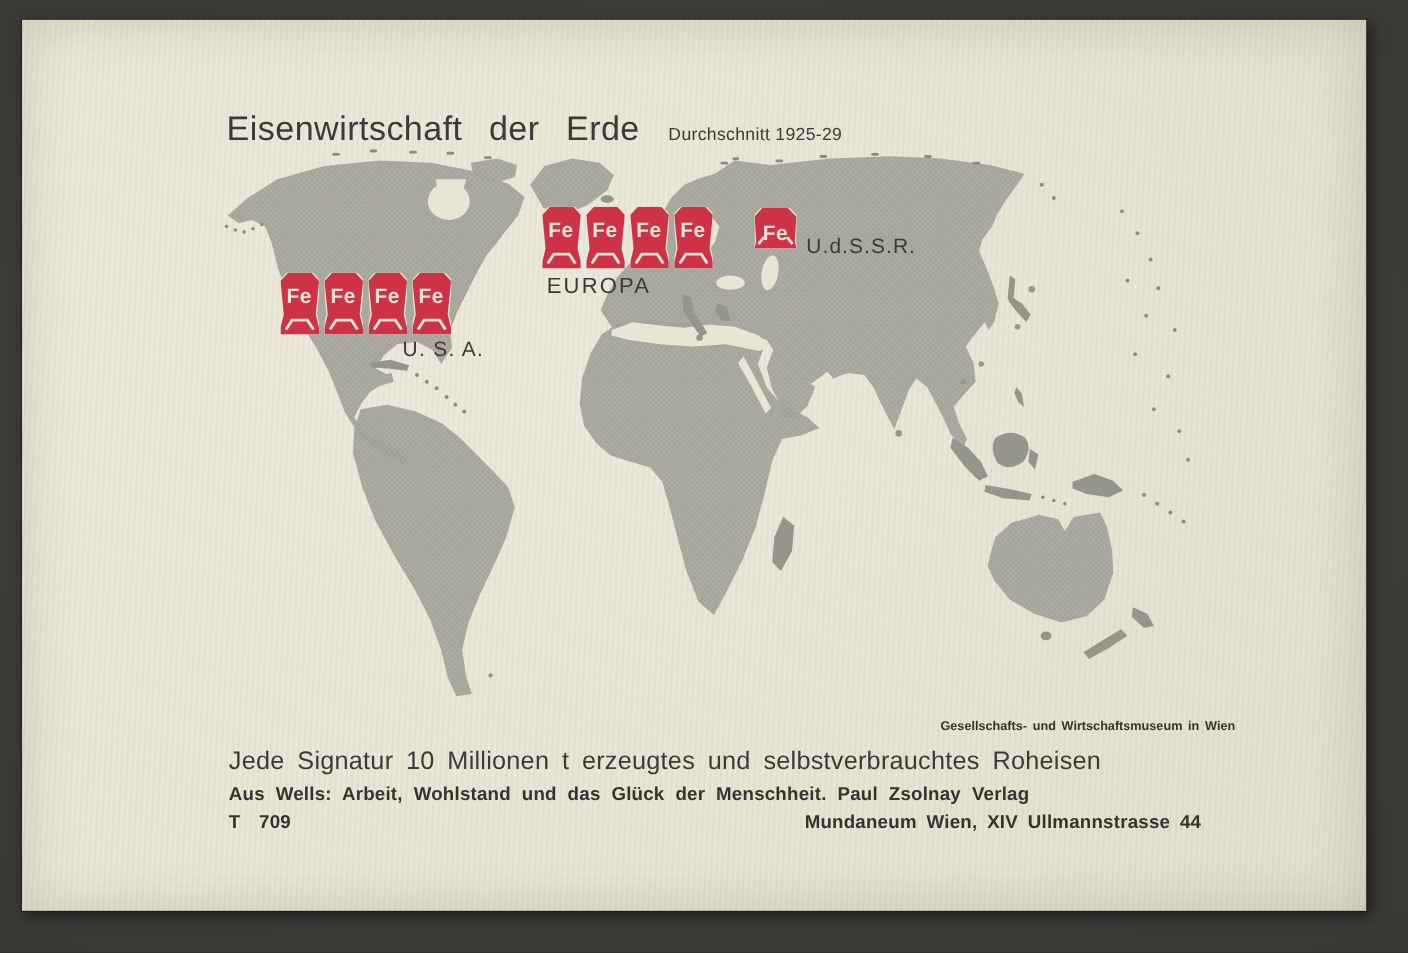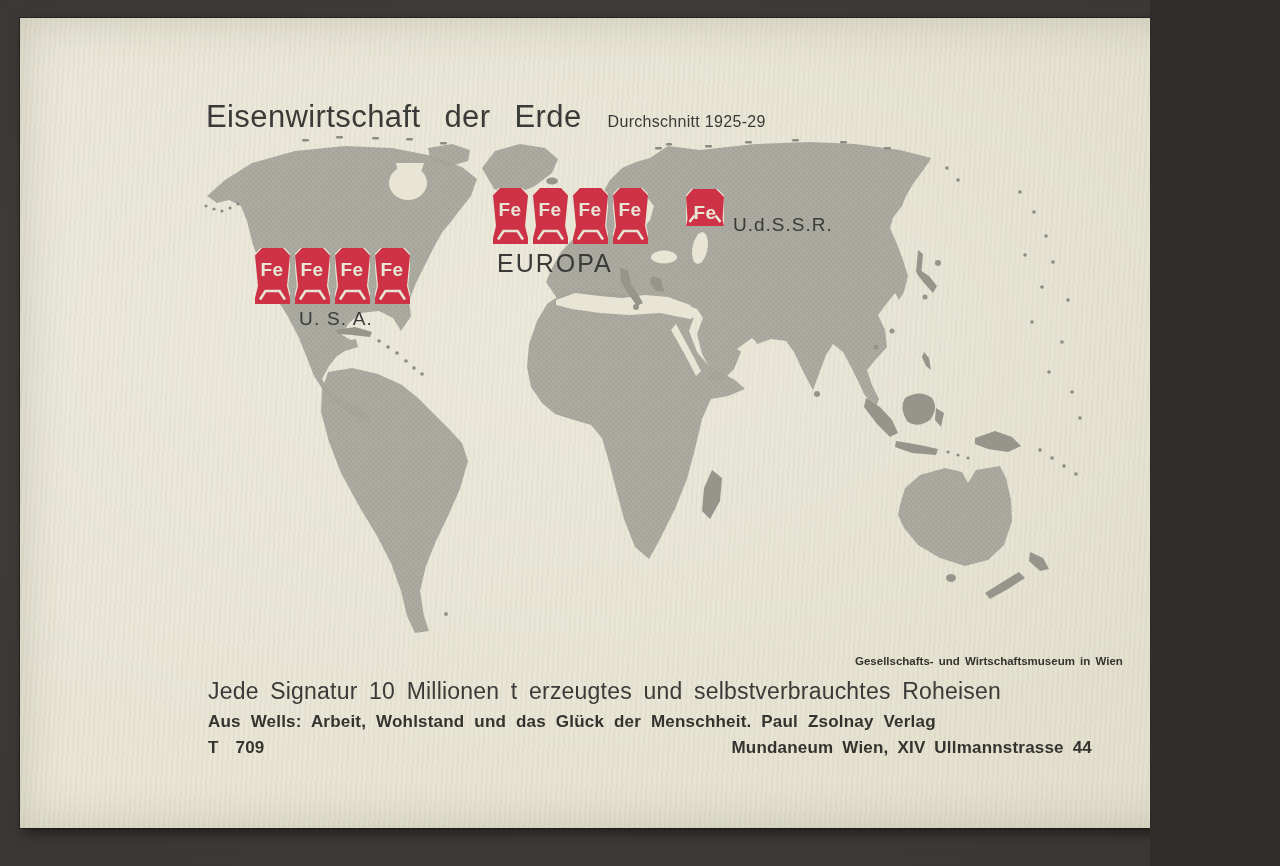--- a/index.html
+++ b/index.html
@@ -1,20 +1,19 @@
 <!DOCTYPE html>
 <html style="--paper: #e8e5d5; --frame: #3b3936; --land: #a8a79e; --symbol-red: #cd3246; --ink: #3a3a38;"><head>
 <meta charset="utf-8">
 <style>
   html,body{margin:0;padding:0;background:#2f2d2a;}
   .stage{
-    position:relative; width:1135px; height:866px; overflow:hidden;
+    position:relative; width:1280px; height:866px; overflow:hidden;
     background:radial-gradient(140% 120% at 50% 45%, #44423e 0%, #383633 70%, #302e2b 100%);
     font-family:"Liberation Sans", sans-serif;
-    padding-left:15px;
     -webkit-font-smoothing:antialiased;
   }
   .card{
     position:absolute; left:20px; top:18px; width:1222px; height:810px;
     background:
       radial-gradient(120% 90% at 45% 40%, rgba(255,255,255,.16), rgba(255,255,255,0) 62%),
       repeating-linear-gradient(93deg, rgba(120,115,95,.05) 0 2px, rgba(0,0,0,0) 2px 5px),
       linear-gradient(100deg, #eae7d8 0%, #e7e4d3 55%, #e2dfcd 100%);
     box-shadow: inset 0 0 46px rgba(90,85,60,.20), 0 0 0 1px rgba(25,23,20,.6), 4px 5px 12px rgba(0,0,0,.5);
   }
@@ -26,23 +25,23 @@
 
   .overlay{position:absolute; color:var(--ink, #3a3a38);}
   .title-block{left:206px; top:99px; display:flex; align-items:baseline; gap:26px; white-space:nowrap;}
   .title-main{font-size:31px; font-weight:500; letter-spacing:.4px; word-spacing:15px; margin:0;}
   .title-sub{font-size:16px; font-weight:400; letter-spacing:.3px;}
 
   .region{white-space:nowrap;}
   .symrow{display:flex; gap:5px;}
   .rlabel{font-size:19px; letter-spacing:1.2px; color:var(--ink, #3a3a38);}
   .region-europa{left:493px; top:188px;}
-  .region-europa .rlabel{margin-top:5px; padding-left:4px; font-size:25px; letter-spacing:2px;}
+  .region-europa .rlabel{margin-top:5px; padding-left:4px; font-size:20px; letter-spacing:2px;}
   .region-usa{left:255px; top:248px;}
-  .region-usa .rlabel{margin-top:4px; margin-left:44px;}
+  .region-usa .rlabel{margin-top:4px; margin-left:111px;}
   .region-udssr{left:686px; top:189px; display:flex; align-items:flex-start; gap:9px;}
   .region-udssr .rlabel{margin-top:25px; font-size:19px; letter-spacing:1px;}
 
   .fe-body{fill:var(--symbol-red, #cd3246); stroke:var(--paper, #e8e5d5); stroke-width:2.4; paint-order:stroke;}
   .fe-mouth{fill:none; stroke:var(--paper, #e8e5d5); stroke-width:2.6;}
   .fe-txt{fill:var(--paper, #e8e5d5); font-family:"Liberation Sans",sans-serif; font-size:19px; font-weight:700; text-anchor:middle; letter-spacing:.5px;}
 
   .caption{left:208px; top:630px; font-size:23px; word-spacing:5px; letter-spacing:.2px;margin-top:48px;}
   .credit{left:855px; top:655px; font-size:11.5px; font-weight:700; word-spacing:2px; color:#34332f;}
   .footer1{left:208px; top:712px; font-size:17px; font-weight:700; word-spacing:5px; letter-spacing:.2px; color:#34332f;}

